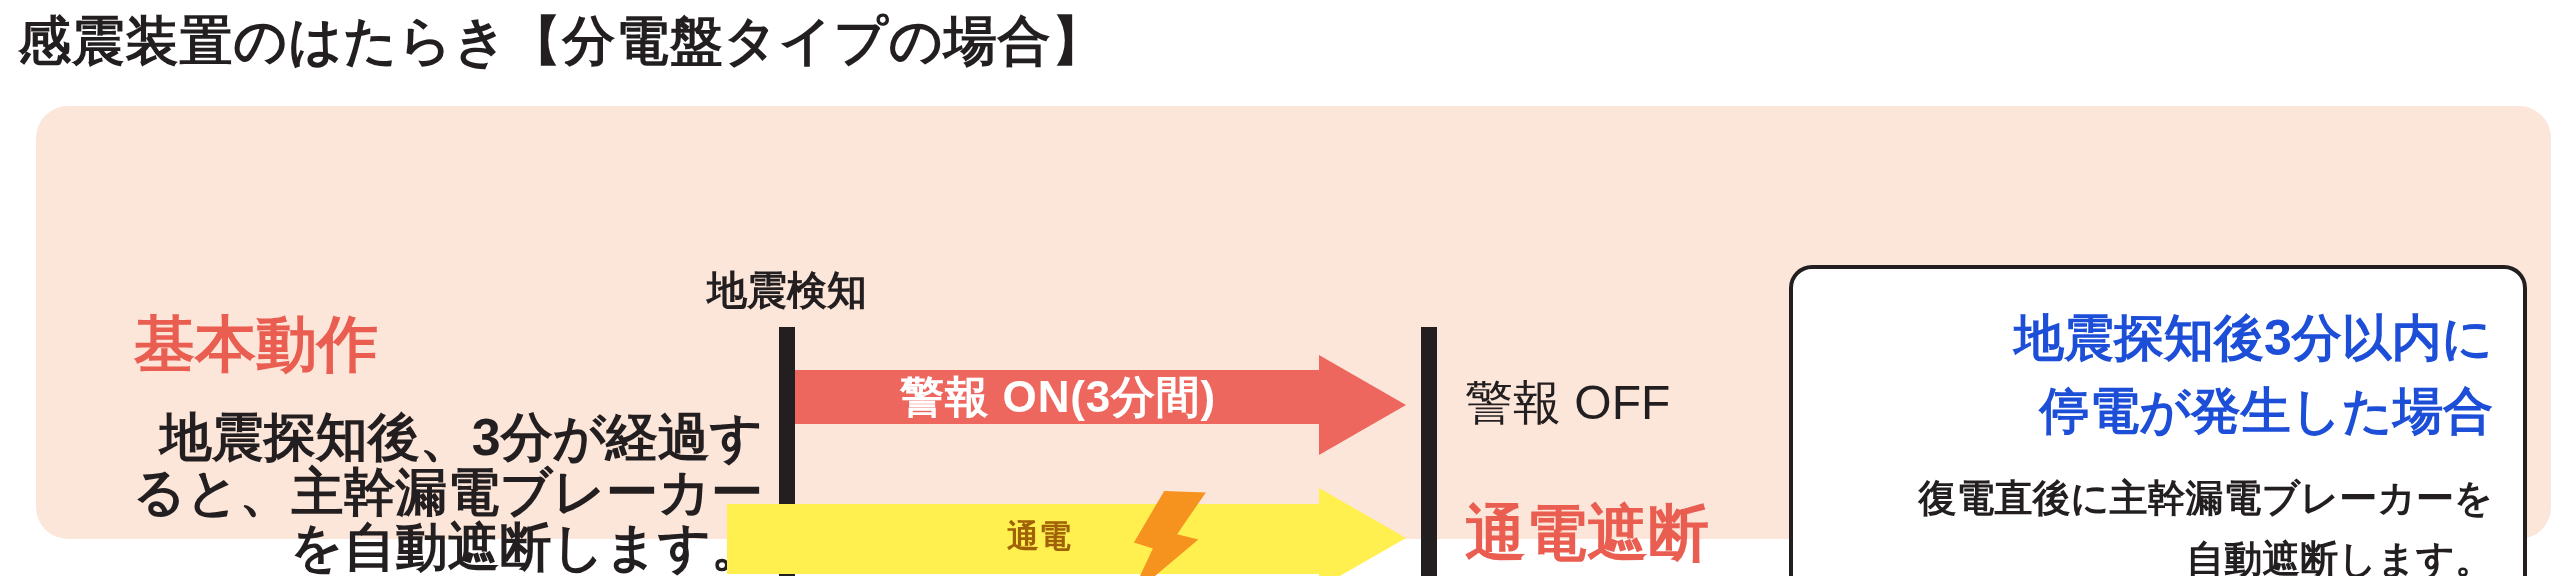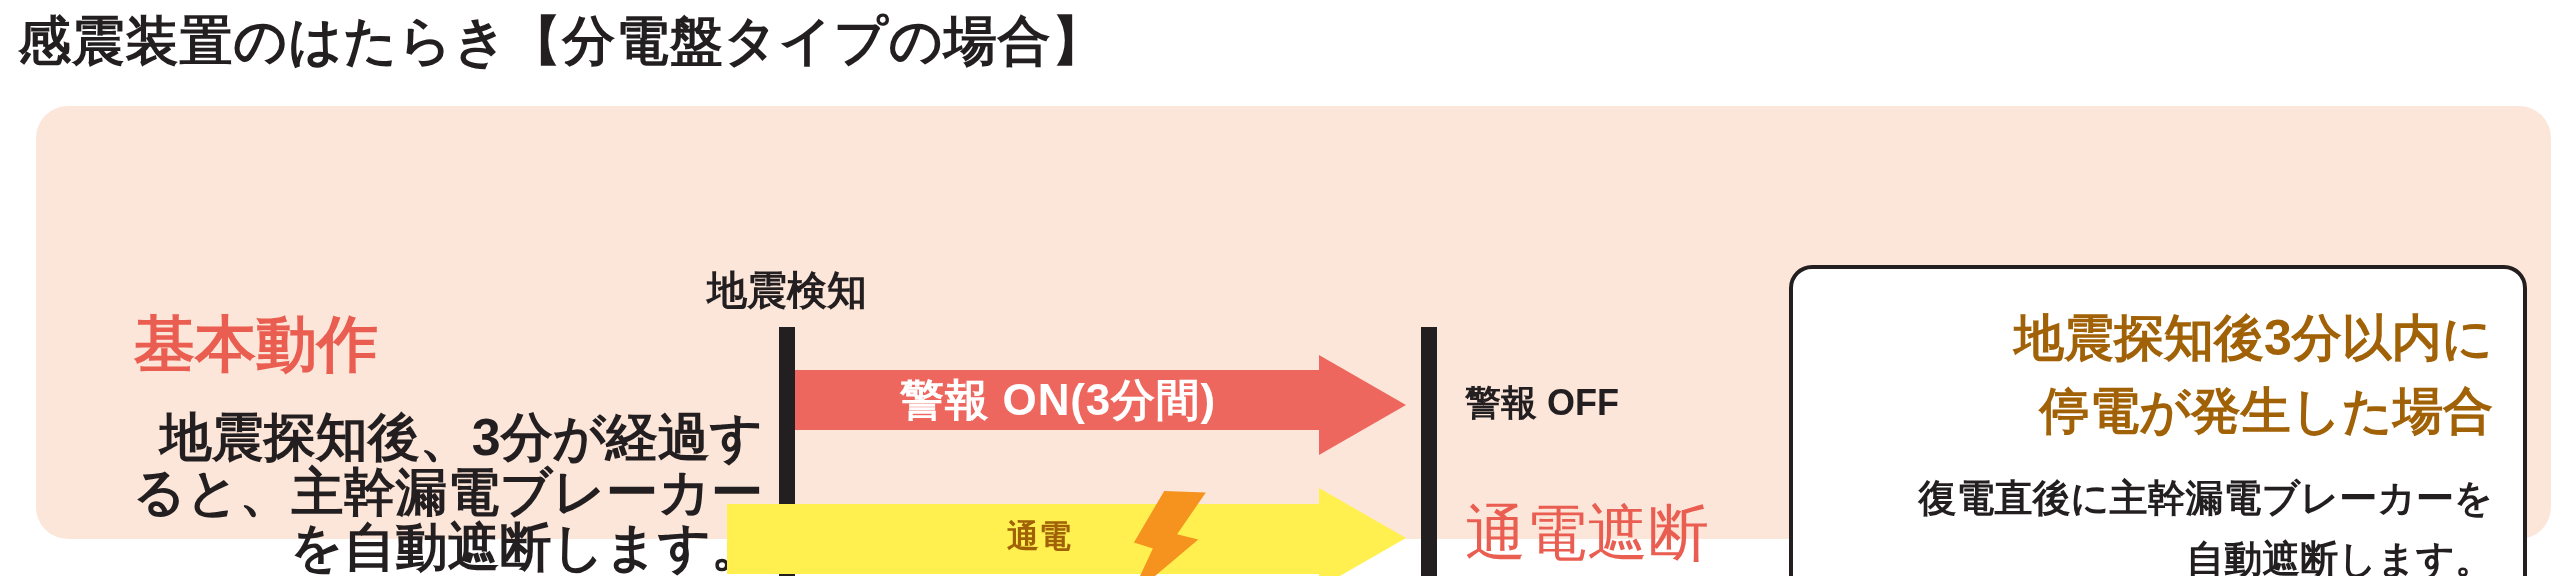--- a/index.html
+++ b/index.html
@@ -37,52 +37,52 @@
   .tl-label{
     top:161px;font-size:40px;line-height:47px;font-weight:bold;color:#231f20;
     transform:translateX(-50%);white-space:nowrap;
   }
   .tl-label-start{left:751px;}
   .tl-label-end{left:1392px;}
 
   
   .arrow-body{display:flex;align-items:center;justify-content:center;}
   .alarm-body{
-    left:759px;top:264px;width:526px;height:60px;background:#ee675e;
+    left:759px;top:264px;width:526px;height:54px;background:#ee675e;
   }
   .alarm-label{
     font-size:44px;font-weight:bold;color:#ffffff;white-space:nowrap;letter-spacing:0.8px;
   }
   .head{width:0;height:0;border-top:50px solid transparent;border-bottom:50px solid transparent;}
   .alarm-head{left:1283px;top:249px;border-left:87px solid #ee675e;}
   .power-body{
     left:691px;top:398px;width:594px;height:70px;background:#fff04f;
   }
   .power-head{left:1283px;top:382px;border-left:87px solid #fff04f;}
   .power-label{
     left:971px;top:410px;font-size:32px;line-height:45px;font-weight:bold;color:#a16207;white-space:nowrap;font-family:Liberation Mono, monospace;
   }
   .lightning{left:1094px;top:385px;width:76px;height:106px;}
 
   
   .alarm-off-label{
-    left:1429px;top:274px;font-size:36px;line-height:45px;font-weight:bold;color:#231f20;white-space:nowrap;
+    left:1429px;top:274px;font-size:48px;line-height:45px;font-weight:normal;color:#231f20;white-space:nowrap;
   }
   .power-cutoff-label{
-    left:1429px;top:395px;font-size:61px;line-height:64px;font-weight:normal;color:#ea5e52;white-space:nowrap;
+    left:1429px;top:395px;font-size:61px;line-height:64px;font-weight:bold;color:#ea5e52;white-space:nowrap;
   }
 
   
   .note-box{
     left:1753px;top:159px;width:738px;height:342px;box-sizing:border-box;
     background:#ffffff;border:4.5px solid #231f20;border-radius:23px;
     padding:33px 30px 0 55px;
   }
   .note-heading{
-    font-size:50px;line-height:73px;font-weight:bold;color:#a16207;
+    font-size:50px;line-height:73px;font-weight:bold;color:#1d4ed8;
   }
   .note-body{
     margin-top:19.7px;font-size:38px;line-height:61px;font-weight:bold;color:#231f20;
   }
 </style>
 </head>
 <body>
 
 <div class="stage">
 

